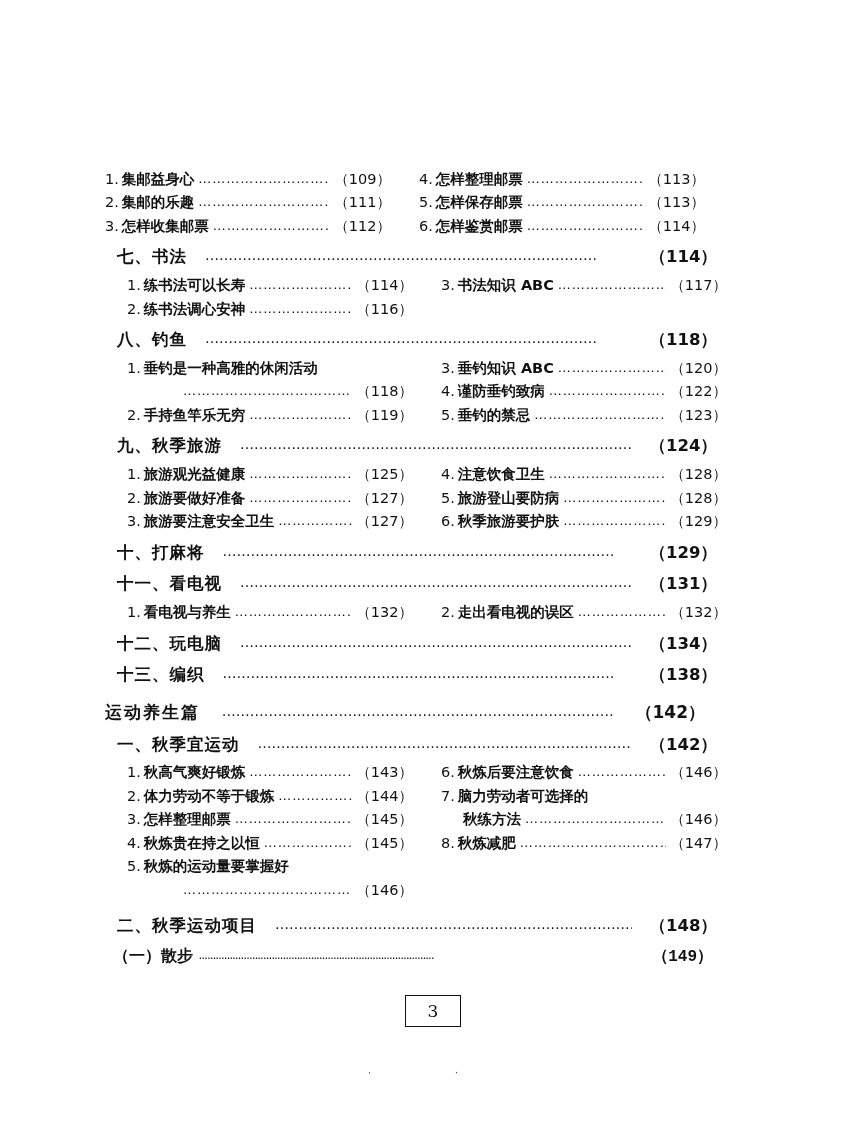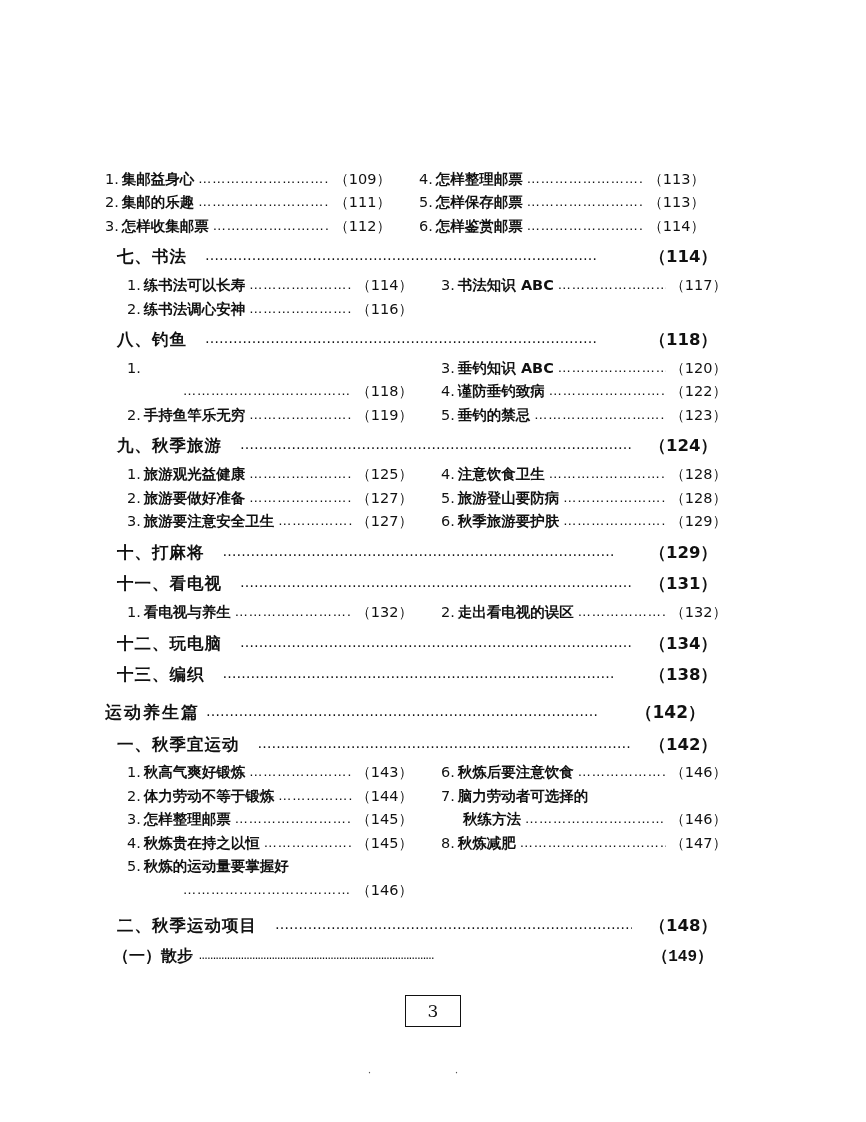--- a/index.html
+++ b/index.html
@@ -104,20 +104,21 @@
   .part {
     display: flex;
     align-items: baseline;
     font-size: 17px;
     font-weight: bold;
     line-height: 1.5;
     margin-top: 12px;
     margin-bottom: 3px;
     padding-left: 0px;
     width: 100%;
+    text-align: center;
   }
   .part .txt { flex: 0 0 auto; letter-spacing: 2px; }
   .part .dots {
     flex: 1 1 auto;
     overflow: hidden;
     margin: 0 6px;
     font-size: 14px;
     font-weight: normal;
     position: relative;
     top: -2px;
@@ -262,20 +263,21 @@
     <div class="group">
       <div class="sect">
         <span class="txt">八、钓鱼</span>
         <span class="dots">…………………………………………………………………………</span>
         <span class="pg">（118）</span>
       </div>
       <div class="two-col items">
         <div class="col left">
           <div class="entry noleader">
             <span class="num">1.</span>
+            <span class="txt">垂钓是一种高雅的休闲活动</span>
             <span class="dots">…………………………………………………………………………</span>
             <span class="pg"></span>
           </div>
           <div class="entry cont">
             <span class="dots">…………………………………………………………………………</span>
             <span class="pg">（118）</span>
           </div>
           <div class="entry">
             <span class="num">2.</span>
             <span class="txt">手持鱼竿乐无穷</span>

